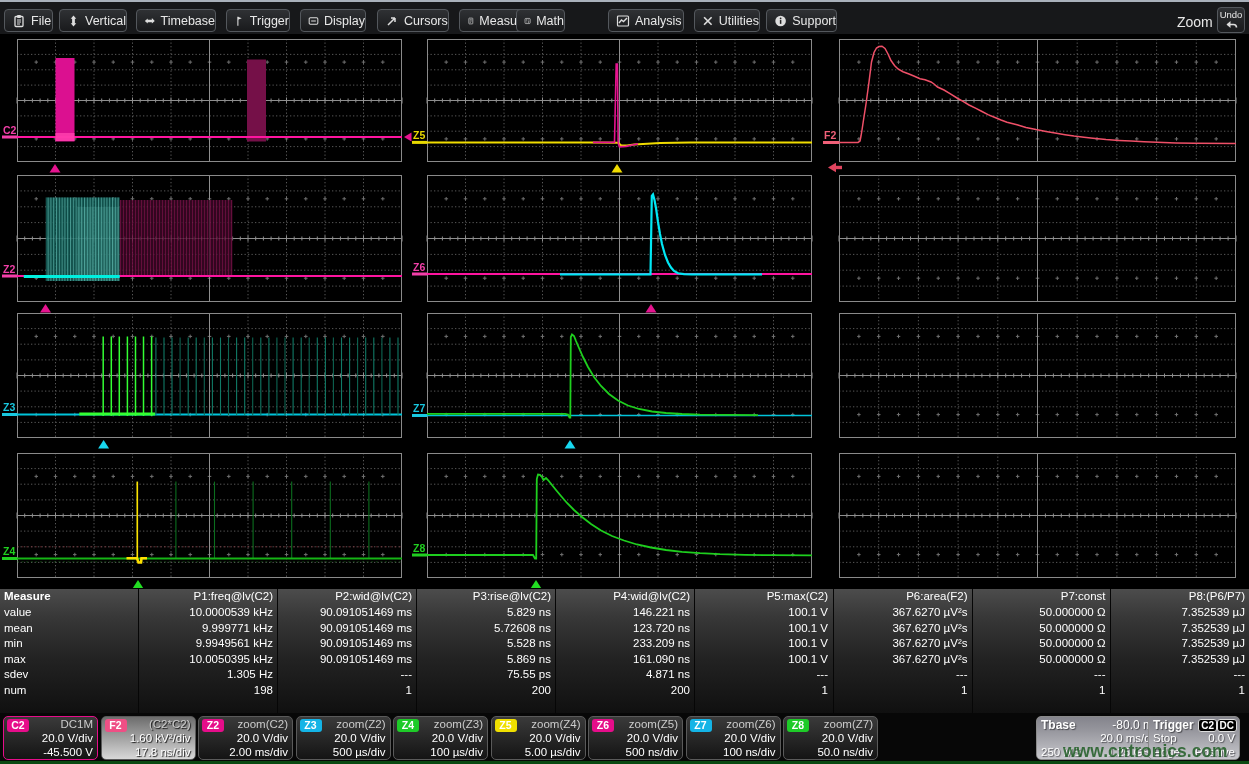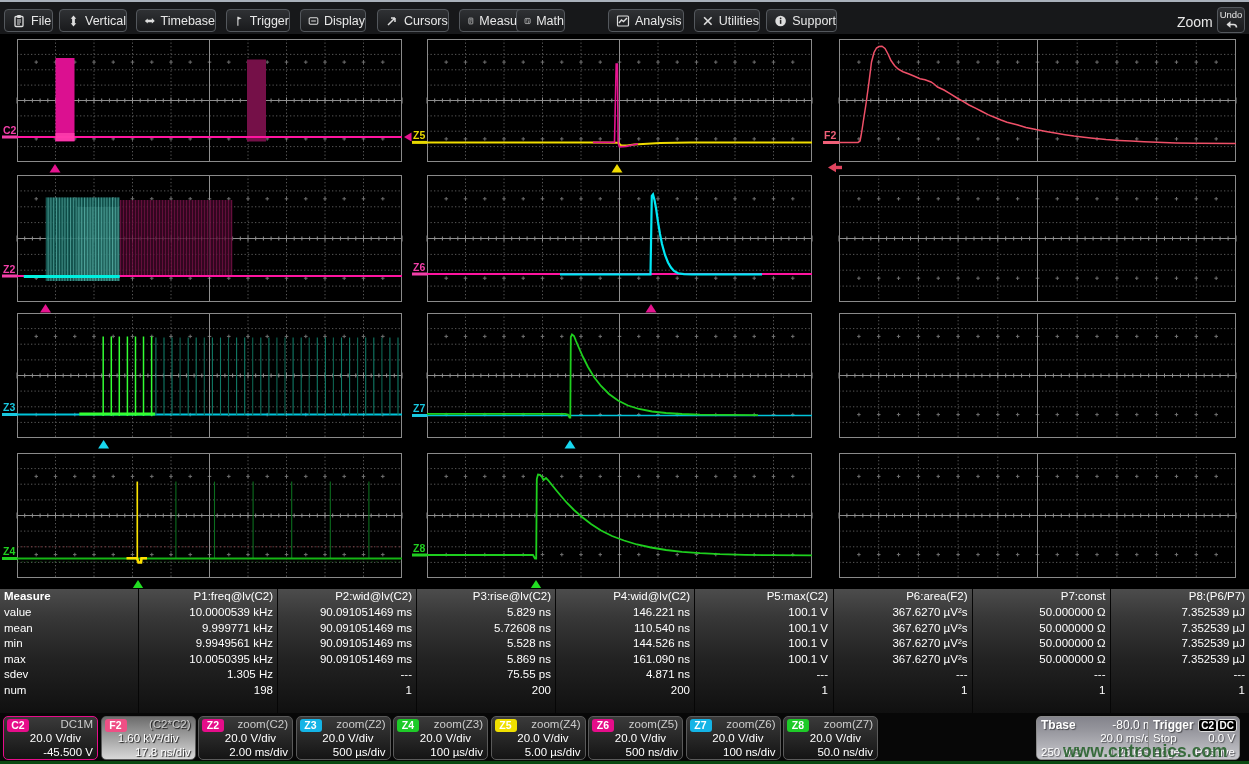--- a/index.html
+++ b/index.html
@@ -18,21 +18,21 @@
 .tlab { position:absolute; left:4px; top:1px; }
 .tcell { position:absolute; top:1px; text-align:right; }
 .chk { position:absolute; top:3px; width:8px; height:4px; border-left:2.2px solid #29d629;
   border-bottom:2.2px solid #29d629; transform:rotate(-47deg); }
 #bstrip { position:absolute; left:0; top:713px; width:1249px; height:51px; background:#070707; }
 .cbox { position:absolute; top:3px; height:44px; border:1px solid #5a5a5a; border-radius:5px;
   background:linear-gradient(#3a3a3a,#141414); color:#fff; font-size:11.5px; overflow:hidden; }
 .ctab { position:absolute; left:3px; top:2px; min-width:22px; height:13px; border-radius:3px;
   font-size:10.5px; font-weight:bold; text-align:center; line-height:13px; padding:0 2px; }
 .cr1 { position:absolute; right:4px; top:1px; color:#ccc; }
-.cr2 { position:absolute; right:16px; top:15px; }
+.cr2 { position:absolute; right:4px; top:15px; }
 .cr3 { position:absolute; right:4px; top:29px; }
 .sbox { background:linear-gradient(#84848c 0%,#95959c 30%,#c8c8cd 100%); border-color:#8a8a8a;
   color:#fff; }
 .sp { position:absolute; font-size:11.5px; text-shadow:1px 1px 1px rgba(45,45,50,0.75); }
 .badge { position:absolute; background:#000; border:1px solid #ddd; border-radius:3px;
   font-size:10px; font-weight:bold; padding:0 2px; line-height:11px; }
 #grnline { position:absolute; left:0; top:761px; width:1249px; height:3px; background:#0a4a12; }
 text { font-family:"Liberation Sans", sans-serif; }
 </style></head>
 <body>
@@ -482,32 +482,32 @@
         <div class="tcell" style="left:694px;width:134px">100.1 V</div>
         <div class="tcell" style="left:832.5px;width:135px">367.6270 µV²s</div>
         <div class="tcell" style="left:971.5px;width:134px">50.000000 Ω</div>
         <div class="tcell" style="left:1110px;width:135px">7.352539 µJ</div>
       </div>
       <div class="trow" style="top:31.6px;height:15.6px">
         <div class="tlab">mean</div>
         <div class="tcell" style="left:138px;width:135px">9.999771 kHz</div>
         <div class="tcell" style="left:277px;width:135px">90.091051469 ms</div>
         <div class="tcell" style="left:416px;width:135px">5.72608 ns</div>
-        <div class="tcell" style="left:555px;width:135px">110.540 ns</div>
+        <div class="tcell" style="left:555px;width:135px">123.720 ns</div>
         <div class="tcell" style="left:694px;width:134px">100.1 V</div>
         <div class="tcell" style="left:832.5px;width:135px">367.6270 µV²s</div>
         <div class="tcell" style="left:971.5px;width:134px">50.000000 Ω</div>
         <div class="tcell" style="left:1110px;width:135px">7.352539 µJ</div>
       </div>
       <div class="trow" style="top:47.2px;height:15.6px">
         <div class="tlab">min</div>
         <div class="tcell" style="left:138px;width:135px">9.9949561 kHz</div>
         <div class="tcell" style="left:277px;width:135px">90.091051469 ms</div>
         <div class="tcell" style="left:416px;width:135px">5.528 ns</div>
-        <div class="tcell" style="left:555px;width:135px">144.526 ns</div>
+        <div class="tcell" style="left:555px;width:135px">233.209 ns</div>
         <div class="tcell" style="left:694px;width:134px">100.1 V</div>
         <div class="tcell" style="left:832.5px;width:135px">367.6270 µV²s</div>
         <div class="tcell" style="left:971.5px;width:134px">50.000000 Ω</div>
         <div class="tcell" style="left:1110px;width:135px">7.352539 µJ</div>
       </div>
       <div class="trow" style="top:62.8px;height:15.6px">
         <div class="tlab">max</div>
         <div class="tcell" style="left:138px;width:135px">10.0050395 kHz</div>
         <div class="tcell" style="left:277px;width:135px">90.091051469 ms</div>
         <div class="tcell" style="left:416px;width:135px">5.869 ns</div>

